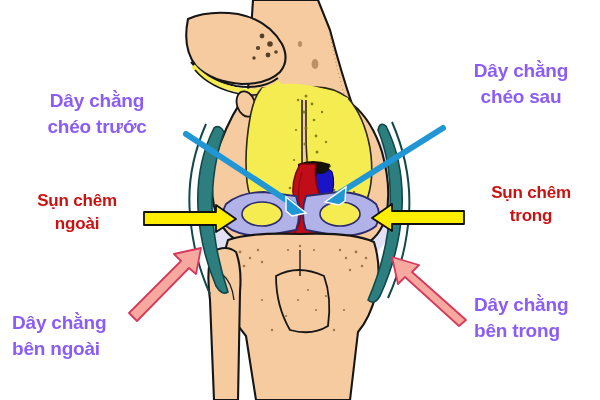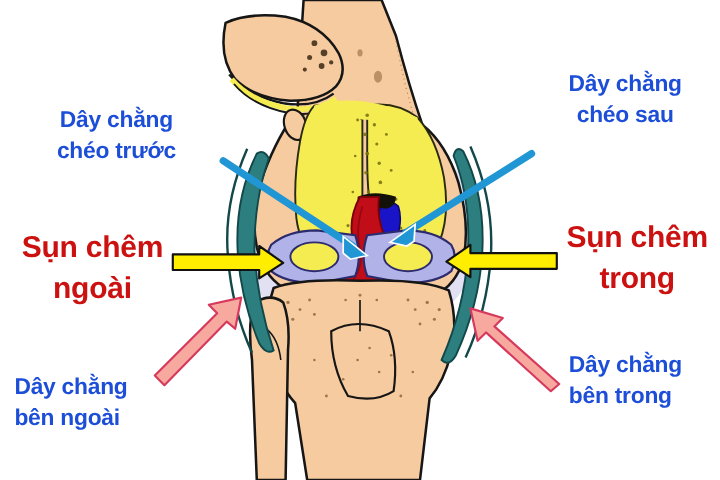--- a/index.html
+++ b/index.html
@@ -16,26 +16,26 @@
     font-family: "Liberation Sans", sans-serif;
   }
   .label {
     position: absolute;
     font-weight: bold;
     line-height: 1.35;
     white-space: pre-line;
     letter-spacing: -0.2px;
   }
   .label-black {
-    color: #1d4ed8;
+    color: #8b5cf6;
     font-size: 19px;
   }
   .label-red {
     color: #cc1111;
-    font-size: 25px;
+    font-size: 17px;
   }
   .label-center { text-align: center; }
   .label-left { text-align: left; }
 
   #illustration {
     position: absolute;
     left: 0;
     top: 0;
     width: 600px;
     height: 400px;

